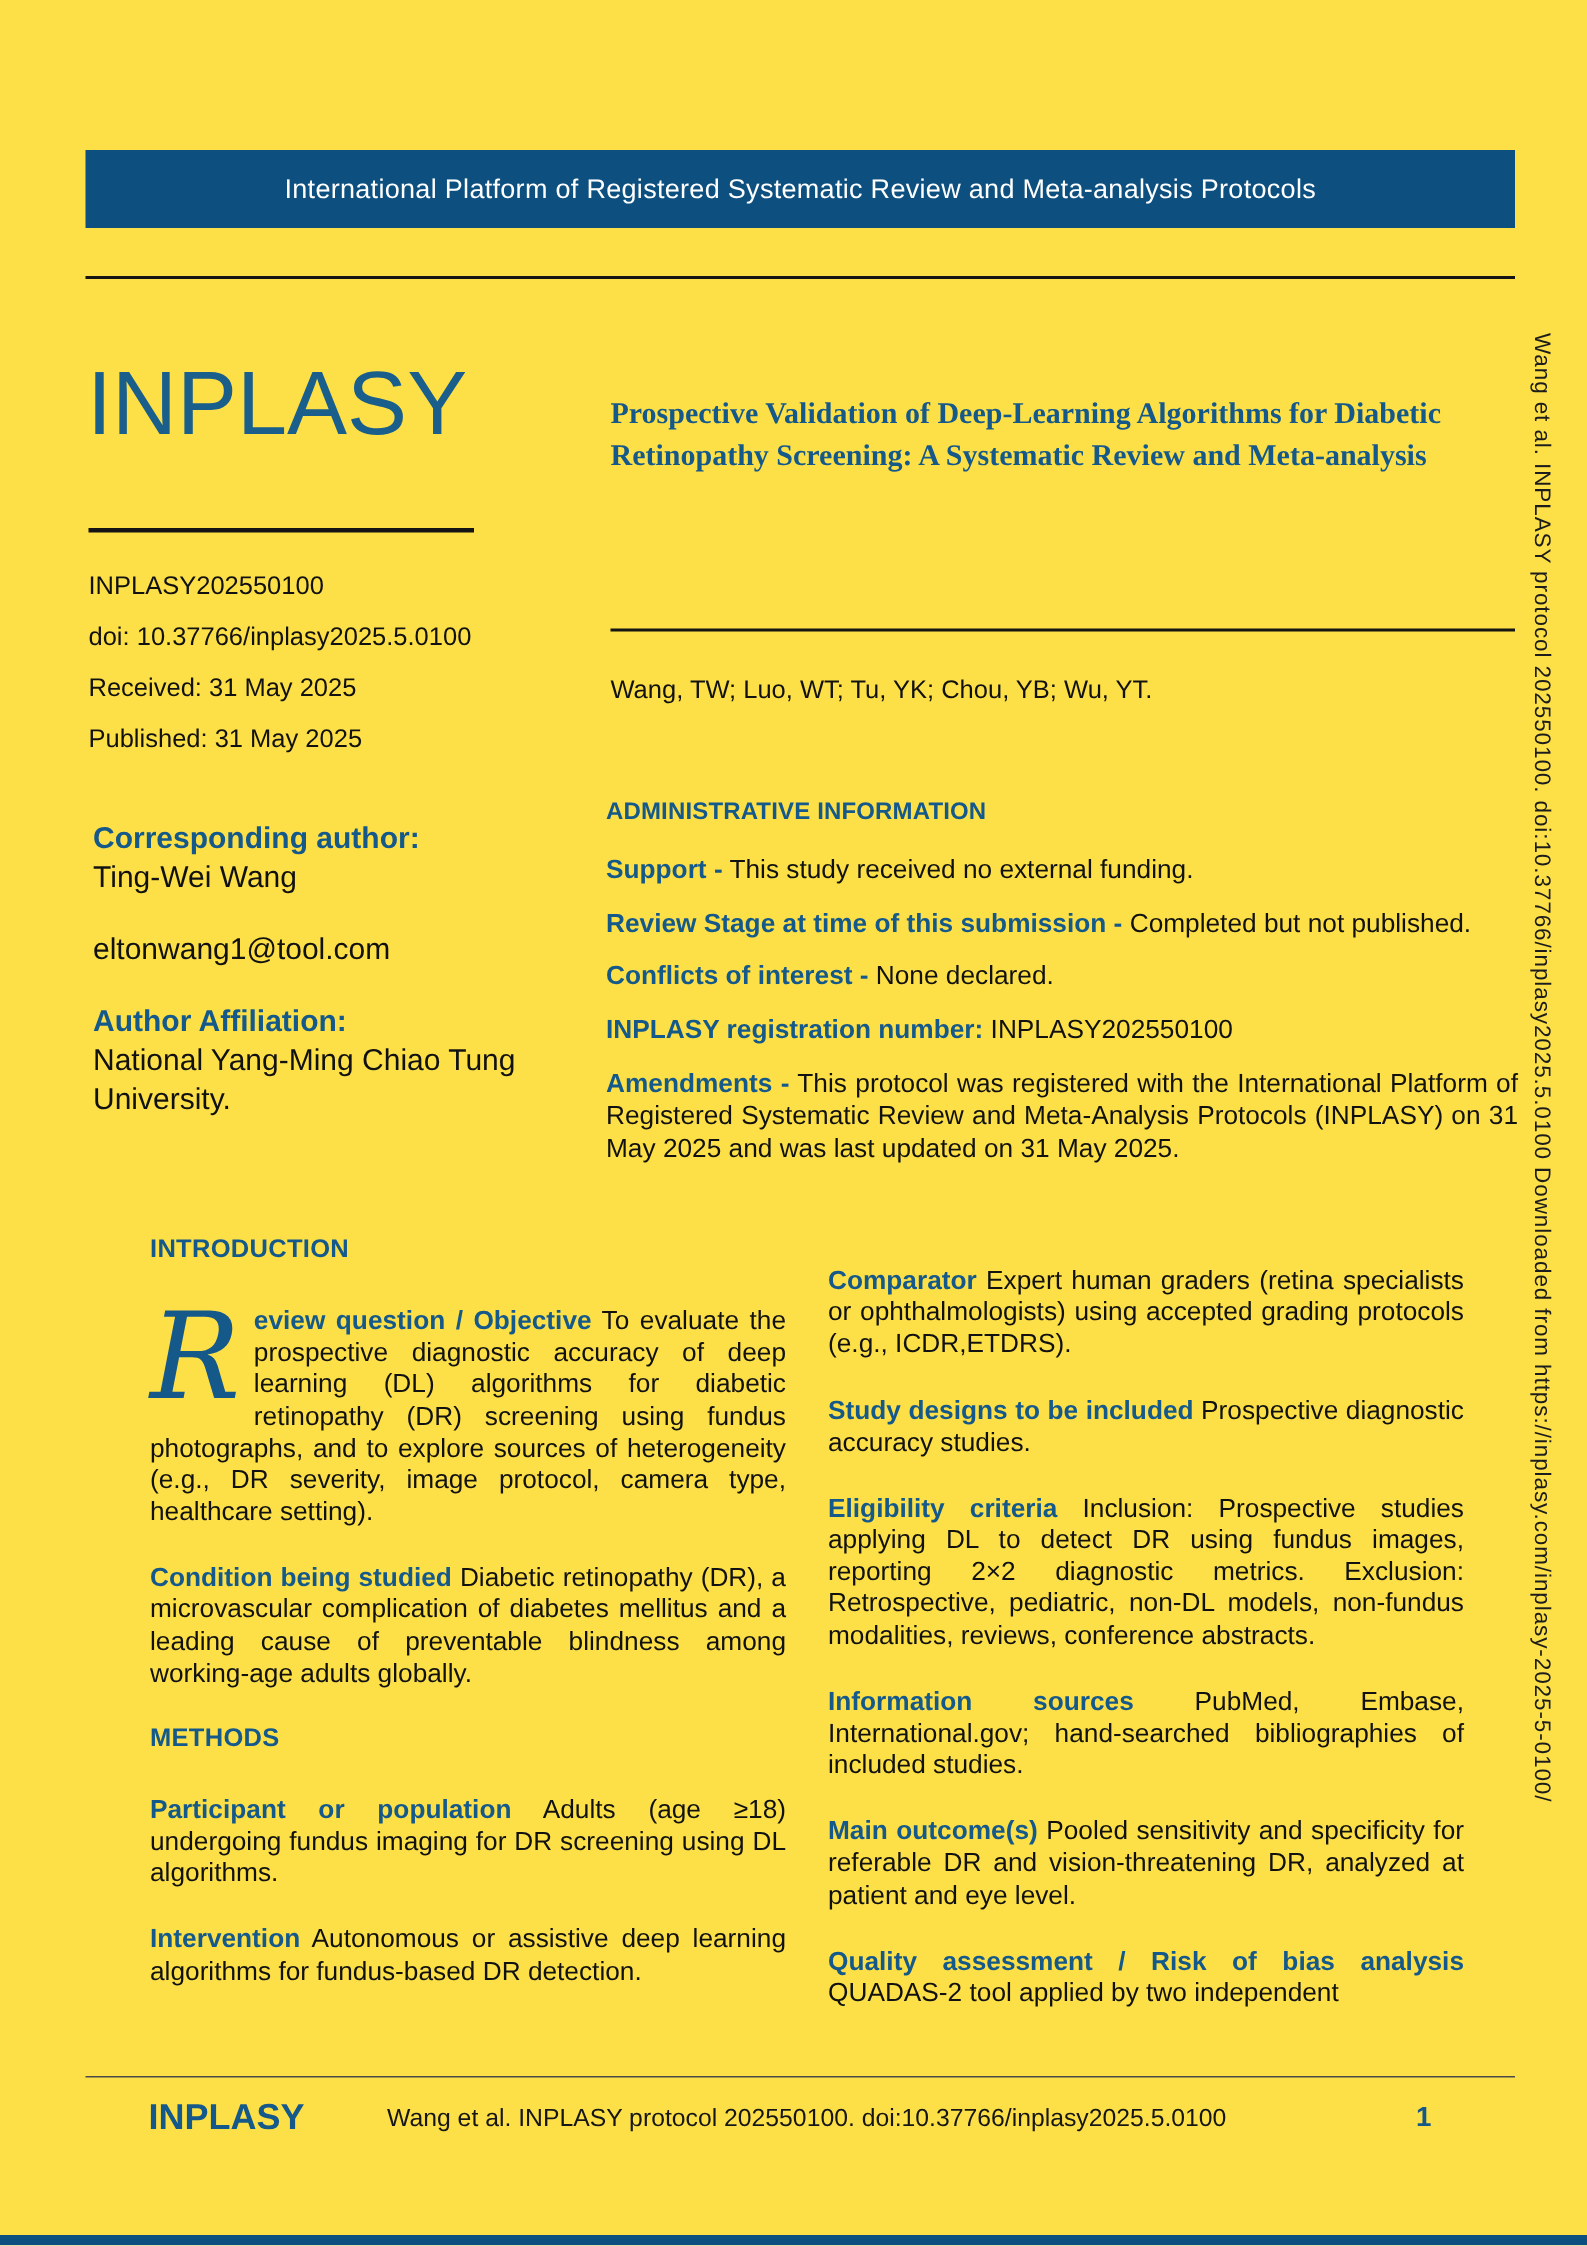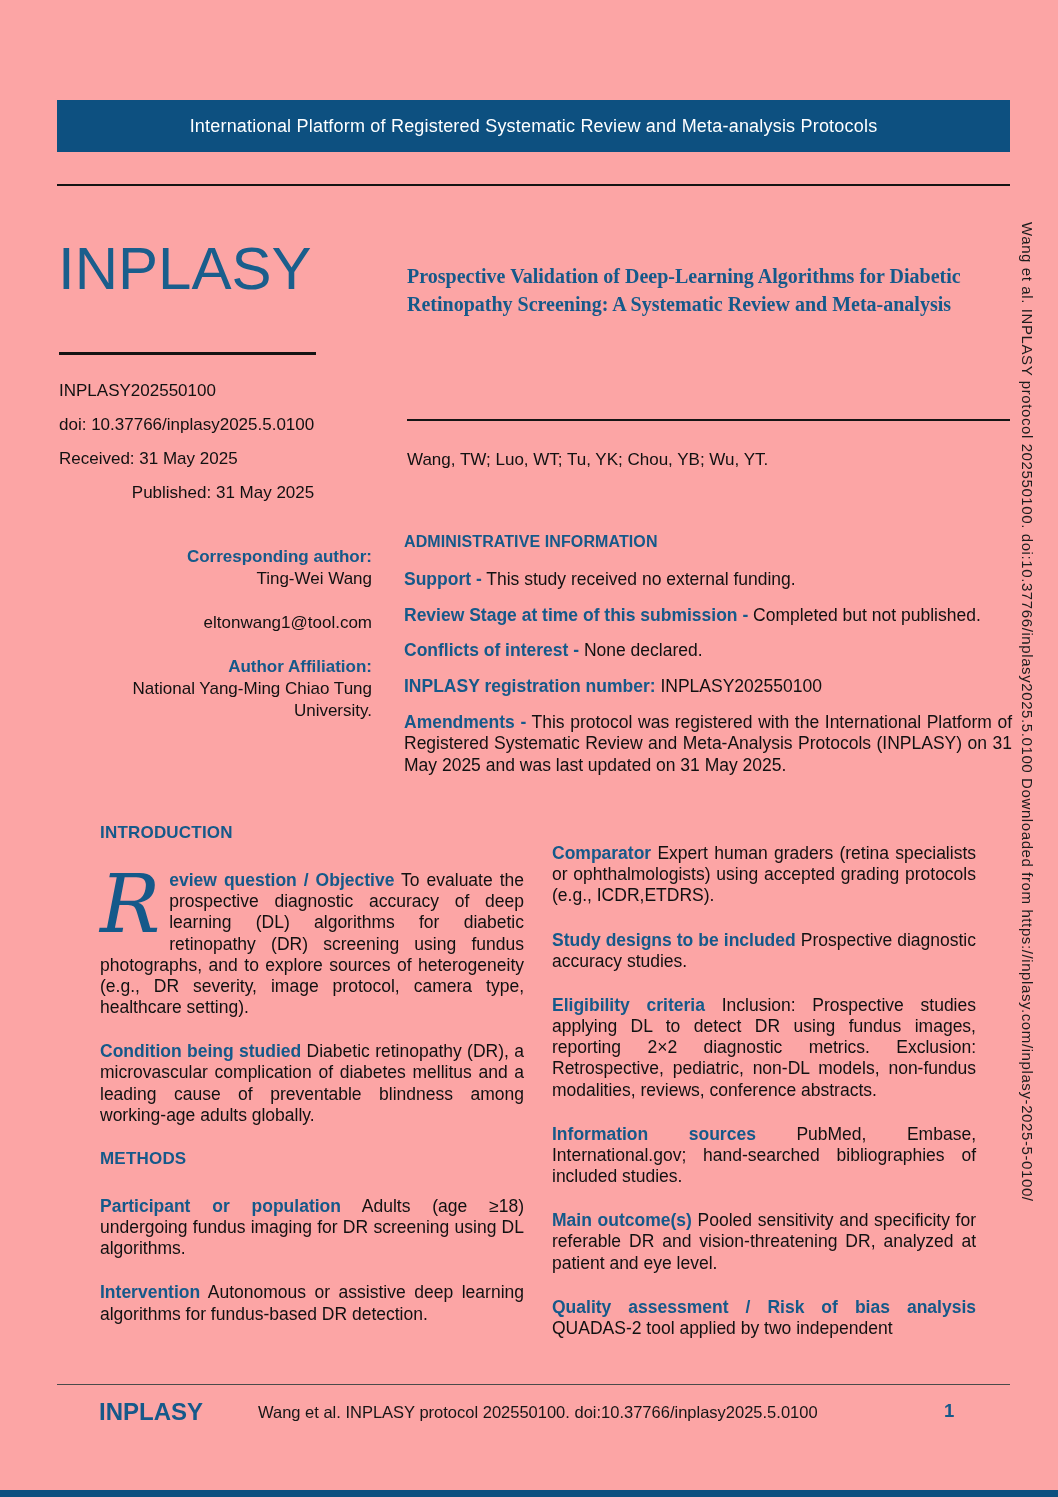--- a/index.html
+++ b/index.html
@@ -6,21 +6,21 @@
     --blue:#15598A;
     --banner:#0D5080;
     --logo-blue:#1A5E8C;
     --ink:#111111;
   }
   *{box-sizing:border-box;margin:0;padding:0;}
   html,body{background:#ffffff;}
   .page{
     position:relative;
     width:1058px;height:1497px;
-    background:#fca5a5;
+    background:#fde047;
     font-family:"Liberation Sans",sans-serif;
     color:var(--ink);
     overflow:hidden;
   }
   .banner{
     position:absolute;left:57px;top:100px;width:953px;height:52px;
     background:var(--banner);
     display:flex;align-items:center;justify-content:center;
   }
   .banner span{color:#ffffff;font-size:18px;letter-spacing:0.2px;}
@@ -30,23 +30,23 @@
   .rule-authors{left:407px;top:419px;width:603px;height:2px;}
   .rule-footer{left:57px;top:1384px;width:953px;height:1px;background:#4a4a4a;}
 
   .logo{
     position:absolute;left:58px;top:234px;
     font-size:60px;color:var(--logo-blue);
     letter-spacing:0px;font-weight:400;
   }
   .meta{position:absolute;left:59px;top:380px;font-size:17px;line-height:1.3;}
   .meta p{margin:0 0 12px;}
-  .meta p.pub{margin-top:6px;text-align:right;}
+  .meta p.pub{margin-top:6px;}
 
-  .author-block{position:absolute;left:62px;top:546px;width:310px;font-size:17px;line-height:1.3;text-align:right;}
+  .author-block{position:absolute;left:62px;top:546px;width:310px;font-size:20px;line-height:1.3;}
   .author-block p{margin:0;}
   .author-block .gap{height:22px;}
   .blue-label{color:var(--blue);font-weight:bold;}
 
   .title-block{position:absolute;left:407px;top:262px;width:606px;font-family:Liberation Serif, serif;}
   .doc-title{color:var(--blue);font-weight:bold;font-size:20px;line-height:1.42;}
   .authors-line{position:absolute;left:407px;top:450px;font-size:17px;}
 
   .admin-block{position:absolute;left:404px;top:533px;width:608px;font-size:17.5px;}
   .admin-heading{color:var(--blue);font-weight:bold;font-size:16px;margin:0 0 18px;letter-spacing:0.1px;}

